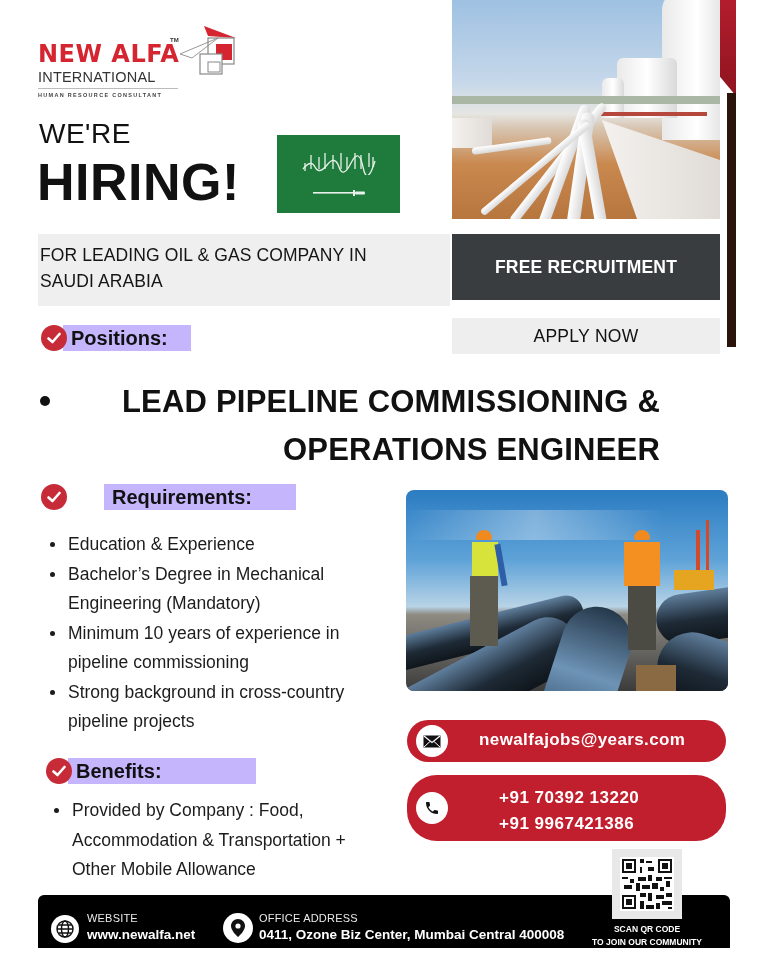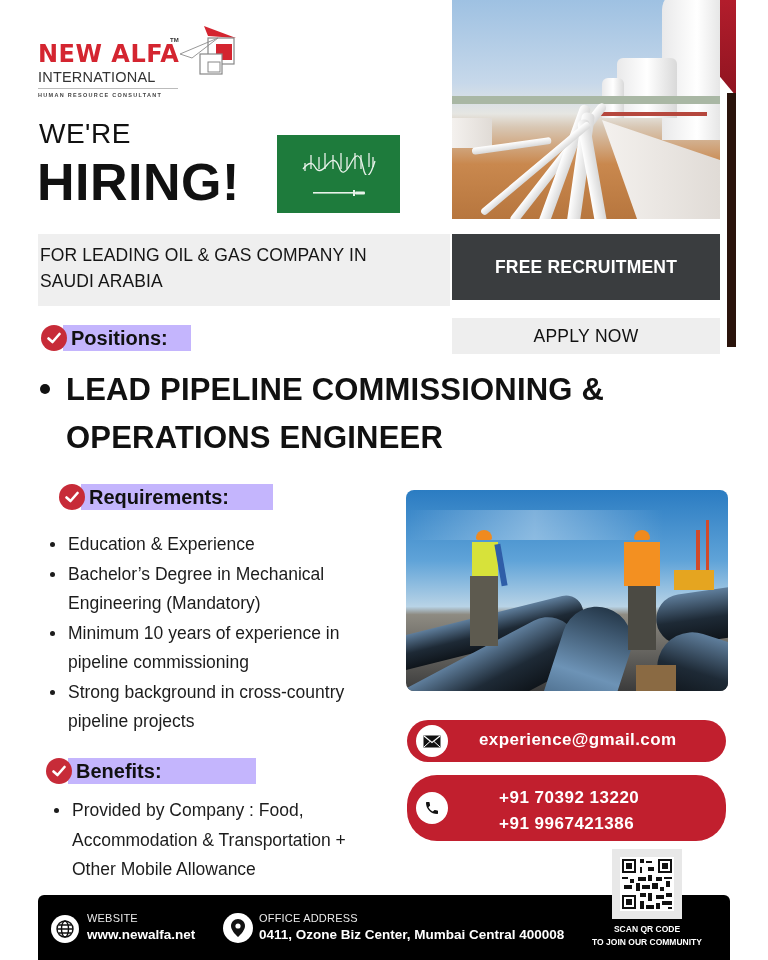--- a/index.html
+++ b/index.html
@@ -43,21 +43,21 @@
   
   .free-box { position: absolute; left: 452px; top: 234px; width: 268px; height: 66px; background: #3a3d3f; color: #fff; font-weight: bold; font-size: 17.5px; display: flex; align-items: center; justify-content: center; letter-spacing: 0.2px; }
   .apply-btn { position: absolute; left: 452px; top: 310px; width: 268px; height: 36px; background: #eeeeee; color: #111; font-size: 17.5px; display: flex; align-items: center; justify-content: center; border: none; letter-spacing: 0.3px; margin-top: 8px; }
 
   
   .section-head { position: absolute; display: flex; align-items: center; }
   .section-head .check { width: 26px; height: 26px; border-radius: 50%; background: #c72b38; display: flex; align-items: center; justify-content: center; flex-shrink: 0; position: relative; z-index: 2; }
   .section-head .label { background: #c4b5fd; font-weight: bold; font-size: 20px; color: #111; padding: 2px 20px 2px 8px; margin-left: -4px; height: 26px; line-height: 22px; }
 
   
-  .position { position: absolute; left: 40px; top: 366px; width: 620px; }
+  .position { position: absolute; left: 40px; top: 378px; width: 620px; text-align: right; }
   .position .bullet { position: absolute; left: 0; top: 18px; width: 10px; height: 10px; border-radius: 50%; background: #111; }
   .position .title { display: block; margin-left: 26px; font-size: 31px; font-weight: bold; line-height: 48px; color: #111; letter-spacing: 0.2px; }
 
   
   .list { position: absolute; list-style: none; }
   .list li { position: relative; padding-left: 20px; font-size: 17.5px; line-height: 29.5px; color: #1c1c1c; }
   .list li::before { content: ""; position: absolute; left: 2px; top: 12px; width: 5px; height: 5px; border-radius: 50%; background: #1c1c1c; }
 
   
   .photo-workers { position: absolute; left: 406px; top: 490px; width: 322px; height: 201px; border-radius: 8px; overflow: hidden;
@@ -67,21 +67,21 @@
 
   
   .pill { position: absolute; background: #c11f2e; border-radius: 30px; color: #fff; font-weight: bold; display: flex; align-items: center; }
   .pill .icon-circle { width: 32px; height: 32px; border-radius: 50%; background: #fff; display: flex; align-items: center; justify-content: center; position: absolute; left: 9px; }
   .email-pill { left: 407px; top: 720px; width: 319px; height: 42px; }
   .email-pill .text { position: absolute; left: 72px; top: 10px; font-size: 17px; letter-spacing: 0.4px; }
   .phone-pill { left: 407px; top: 775px; width: 319px; height: 66px; }
   .phone-pill .text { position: absolute; left: 92px; top: 10px; font-size: 17px; line-height: 26px; letter-spacing: 0.5px; }
 
   
-  .footer { position: absolute; left: 38px; top: 895px; width: 692px; height: 65px; background: #000; border-radius: 6px 6px 0 0; color: #fff; }
+  .footer { position: absolute; left: 38px; top: 895px; width: 692px; height: 53px; background: #000; border-radius: 6px 6px 0 0; color: #fff; }
   .f-icon { position: absolute; width: 28px; height: 28px; border-radius: 50%; background: #fff; display: flex; align-items: center; justify-content: center; }
   .f-label { position: absolute; font-size: 11px; color: #eaeaea; letter-spacing: 0.2px; }
   .f-value { position: absolute; font-size: 13.5px; font-weight: bold; color: #fff; }
   .qr-wrap { position: absolute; left: 612px; top: 849px; width: 70px; height: 70px; background: #e8e8e8; padding: 8px; z-index: 5; }
   .qr-caption { position: absolute; left: 583px; top: 923px; width: 128px; text-align: center; font-size: 8.5px; font-weight: bold; color: #fff; line-height: 13px; z-index: 5; }
 </style>
 </head>
 <body>
 
 <div class="logo">
@@ -152,21 +152,21 @@
   </span>
   <span class="label" style="width:128px;">Positions:</span>
 </div>
 
 <div class="position">
   <span class="bullet"></span>
   <span class="title">LEAD PIPELINE COMMISSIONING &amp;</span>
   <span class="title">OPERATIONS ENGINEER</span>
 </div>
 
-<div class="section-head" style="left:59px; top:484px;">
+<div class="section-head" style="left:41px; top:484px;gap:41px;">
   <span class="check">
     <svg width="14" height="12" viewBox="0 0 14 12">
         <path d="M1.5 6.5 L5.5 10 L12.5 2" fill="none" stroke="#fff" stroke-width="2.6" stroke-linecap="round" stroke-linejoin="round"></path>
       </svg>
   </span>
   <span class="label" style="width:192px;">Requirements:</span>
 </div>
 
 <ul class="list" style="left:48px; top:530px; width:350px;">
   <li><span>Education &amp; Experience</span></li>
@@ -216,21 +216,21 @@
 </ul>
 
 <div class="pill email-pill">
   <span class="icon-circle">
     <svg width="18" height="13" viewBox="0 0 18 13">
         <rect x="0.5" y="0.5" width="17" height="12" fill="#111"></rect>
         <path d="M1 1 L9 7.5 L17 1" fill="none" stroke="#fff" stroke-width="1.2"></path>
         <path d="M1 12 L7 6.5 M17 12 L11 6.5" stroke="#fff" stroke-width="1"></path>
       </svg>
   </span>
-  <span class="text">experience@gmail.com</span>
+  <span class="text">newalfajobs@years.com</span>
 </div>
 
 <div class="pill phone-pill">
   <span class="icon-circle" style="top:17px;">
     <svg width="16" height="16" viewBox="0 0 24 24">
         <path d="M6.6 10.8c1.4 2.8 3.8 5.1 6.6 6.6l2.2-2.2c.3-.3.7-.4 1-.2 1.1.4 2.3.6 3.6.6.6 0 1 .4 1 1V20c0 .6-.4 1-1 1C10.6 21 3 13.4 3 4c0-.6.4-1 1-1h3.5c.6 0 1 .4 1 1 0 1.3.2 2.5.6 3.6.1.3 0 .7-.2 1l-2.3 2.2z" fill="#111"></path>
       </svg>
   </span>
   <span class="text">
     <span>+91 70392 13220</span><br>

